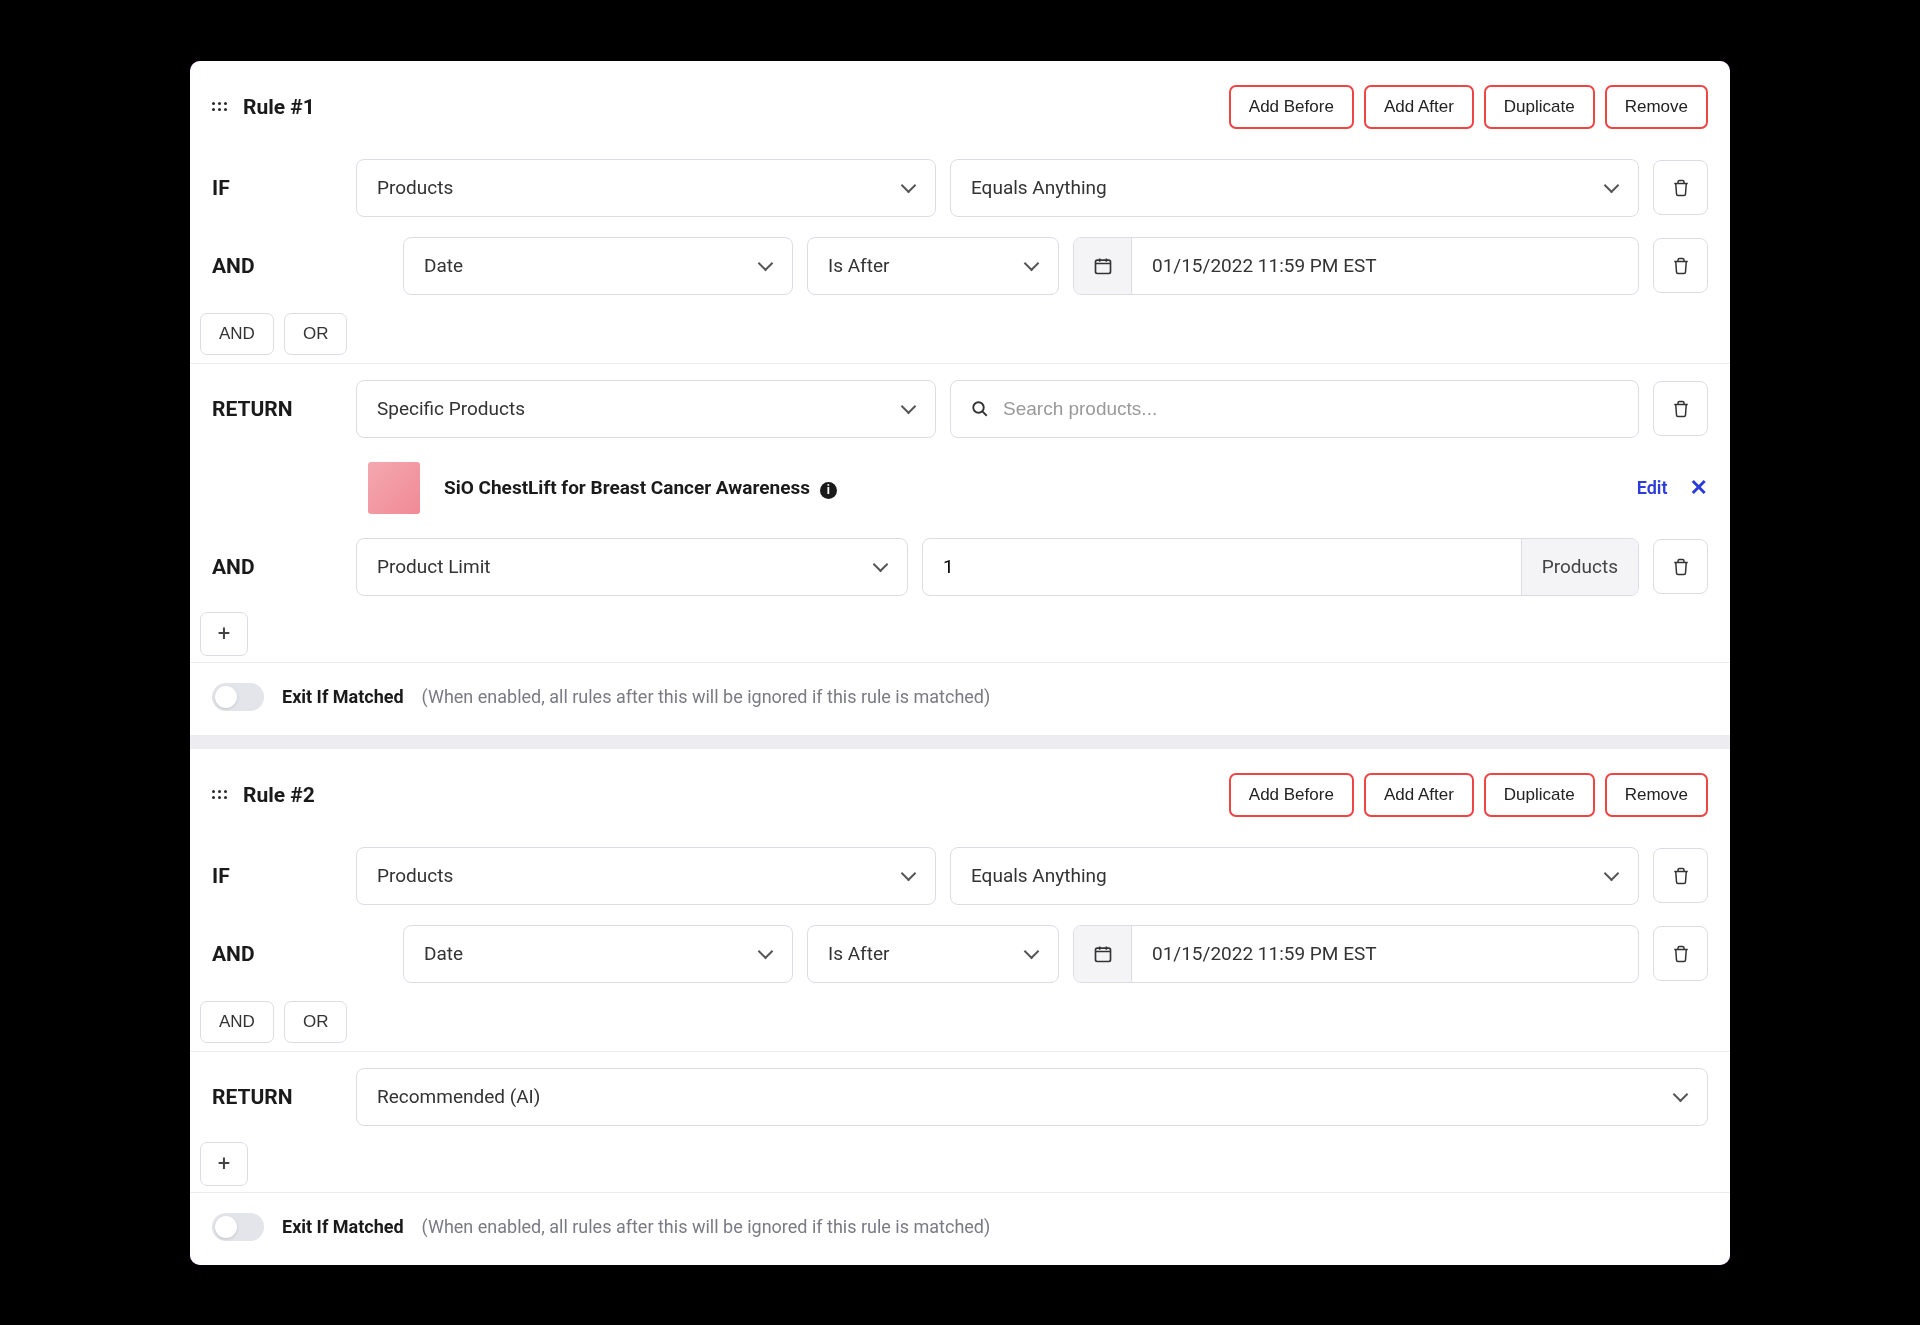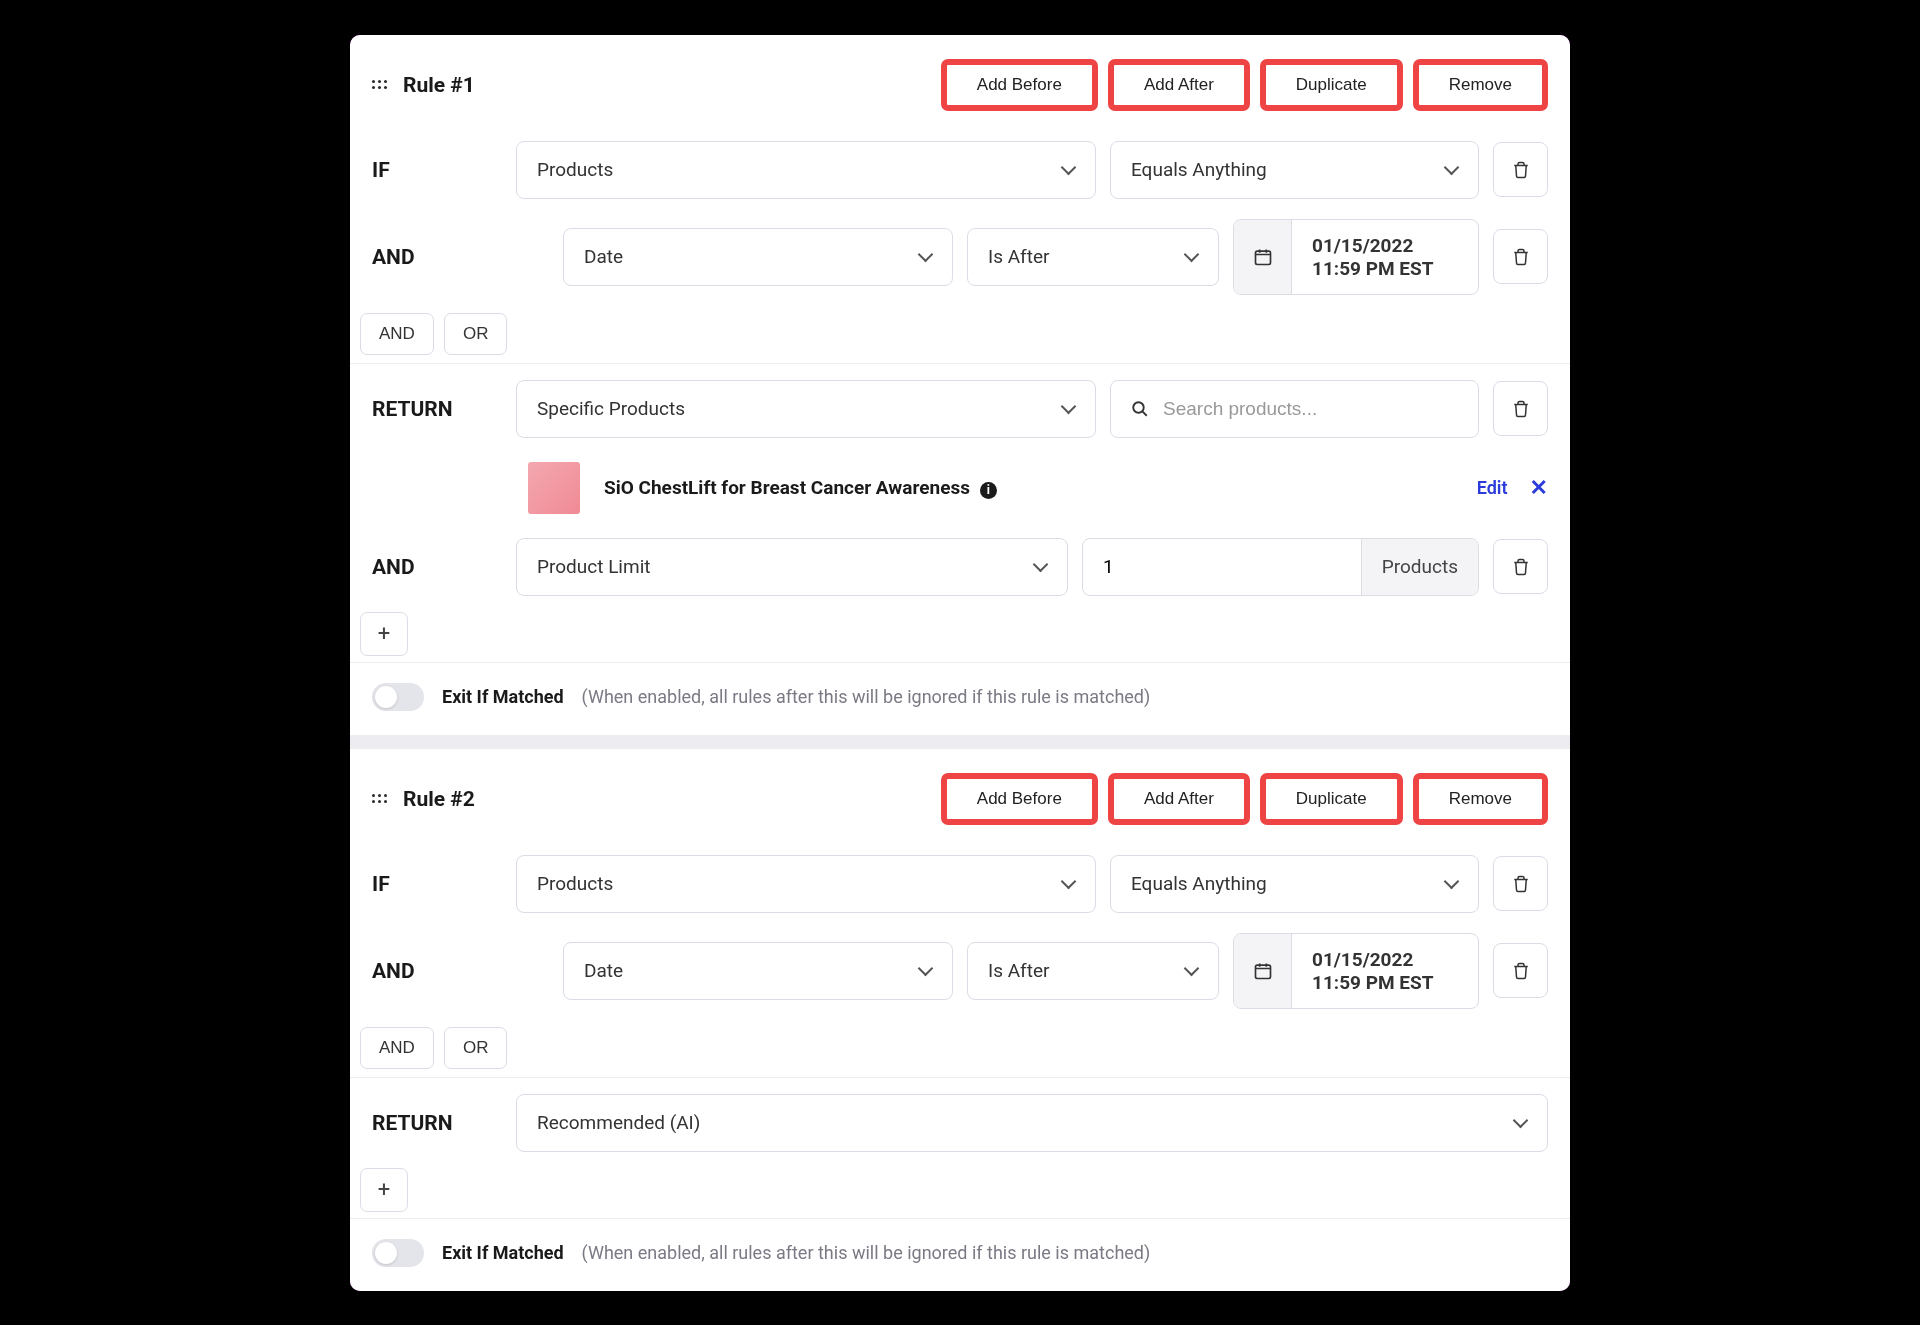--- a/index.html
+++ b/index.html
@@ -7,41 +7,41 @@
       font-family: -apple-system, BlinkMacSystemFont, 'Segoe UI', Roboto, sans-serif;
       background: #000;
       width: 1920px;
       height: 1325px;
       display: flex;
       align-items: center;
       justify-content: center;
     }
     .container {
       background: #d946ef;
-      width: 1220px;
+      width: 1540px;
       border-radius: 10px;
       overflow: hidden;
     }
     .rule-block { background: #fff; padding-top: 18px; }
     .rule-header {
       display: flex;
       align-items: center;
       justify-content: space-between;
       padding: 6px 22px 20px 22px;
     }
     .rule-title-wrap { display: flex; align-items: center; gap: 16px; }
     .grip-icon { display: grid; grid-template-columns: repeat(3, 3px); grid-template-rows: repeat(2, 3px); gap: 3px; }
     .grip-icon span { width: 3px; height: 3px; background: #2a2a2a; border-radius: 50%; }
     .rule-title { font-weight: 700; font-size: 21px; color: #1a1a1a; }
     .rule-actions { display: flex; gap: 10px; }
     .btn {
       background: #fff;
-      border: 6px solid #ef4444;
+      border: 2px solid #ef4444;
       border-radius: 7px;
-      padding: 10px 30px;
+      padding: 10px 18px;
       font-size: 17px;
       color: #222;
       cursor: pointer;
     }
     .condition-row {
       display: flex;
       align-items: center;
       padding: 10px 22px;
       gap: 14px;
     }
@@ -90,21 +90,21 @@
     .date-picker-btn {
       width: 58px;
       display: flex;
       align-items: center;
       justify-content: center;
       background: #f4f4f7;
       border-right: 1px solid #dcdce6;
       cursor: pointer;
     }
     .calendar-icon { width: 20px; height: 20px; }
-    .date-text { flex: 1; padding: 14px 20px; font-size: 19px; color: #333; display: flex; align-items: center; font-weight: bold; }
+    .date-text { flex: 1; padding: 14px 20px; font-size: 19px; color: #333; display: flex; align-items: center; }
     .connector-row {
       display: flex;
       gap: 10px;
       padding: 8px 10px 8px 10px;
       border-bottom: 1px solid #ecedf0;
       margin-bottom: 6px;
     }
     .conn-btn {
       border: 1px solid #dcdce6;
       border-radius: 7px;

